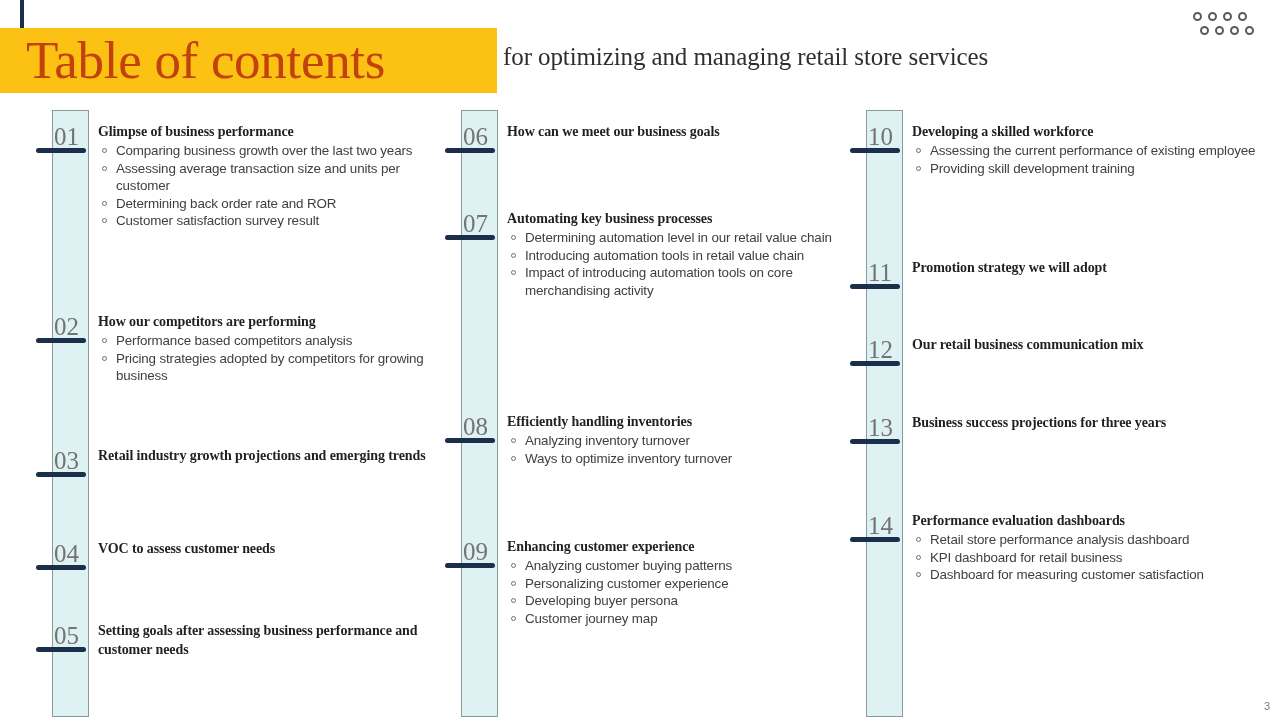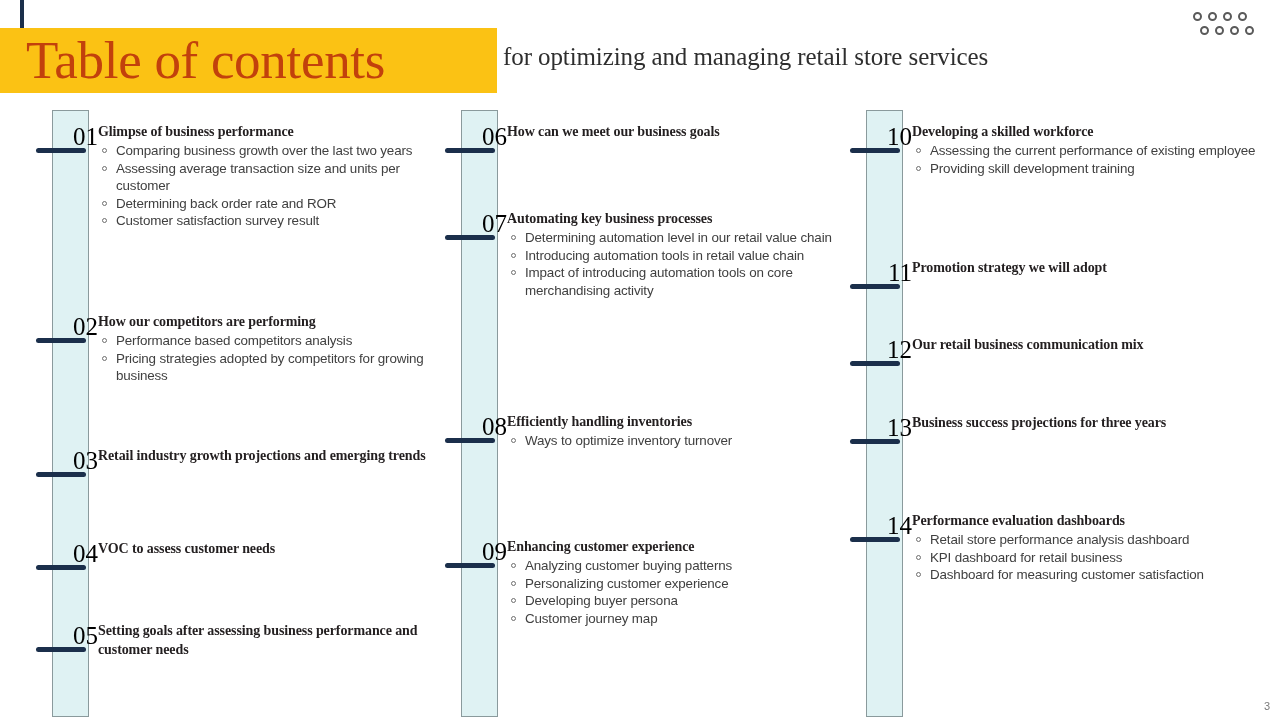--- a/index.html
+++ b/index.html
@@ -121,25 +121,25 @@
   .toc-entry {
     position: absolute;
     left: 0;
     width: 100%;
   }
   .entry-num {
     position: absolute;
     left: 2px;
     top: 0px;
     width: 44px;
-    text-align: right;
+    text-align: left;
     font-family: "Liberation Serif", serif;
     font-size: 25px;
     font-weight: 400;
-    color: #000000;
+    color: #737373;
     line-height: 26px;
     z-index: 3;
   }
   .entry-dash {
     position: absolute;
     left: -16px;
     top: 24px;
     width: 50px;
     height: 5px;
     background: #1b2f4b;
@@ -295,20 +295,21 @@
             <li>Impact of introducing automation tools on core merchandising activity</li>
           </ul>
         </div>
       </div>
       <div class="toc-entry" style="top: 309px;">
         <div class="entry-dash"></div>
         <div class="entry-num">08</div>
         <div class="entry-body">
           <div class="entry-title">Efficiently handling inventories</div>
           <ul class="entry-bullets">
+            <li>Analyzing inventory turnover</li>
             <li>Ways to optimize inventory turnover</li>
           </ul>
         </div>
       </div>
       <div class="toc-entry" style="top: 434px;">
         <div class="entry-dash"></div>
         <div class="entry-num">09</div>
         <div class="entry-body">
           <div class="entry-title">Enhancing customer experience</div>
           <ul class="entry-bullets">

